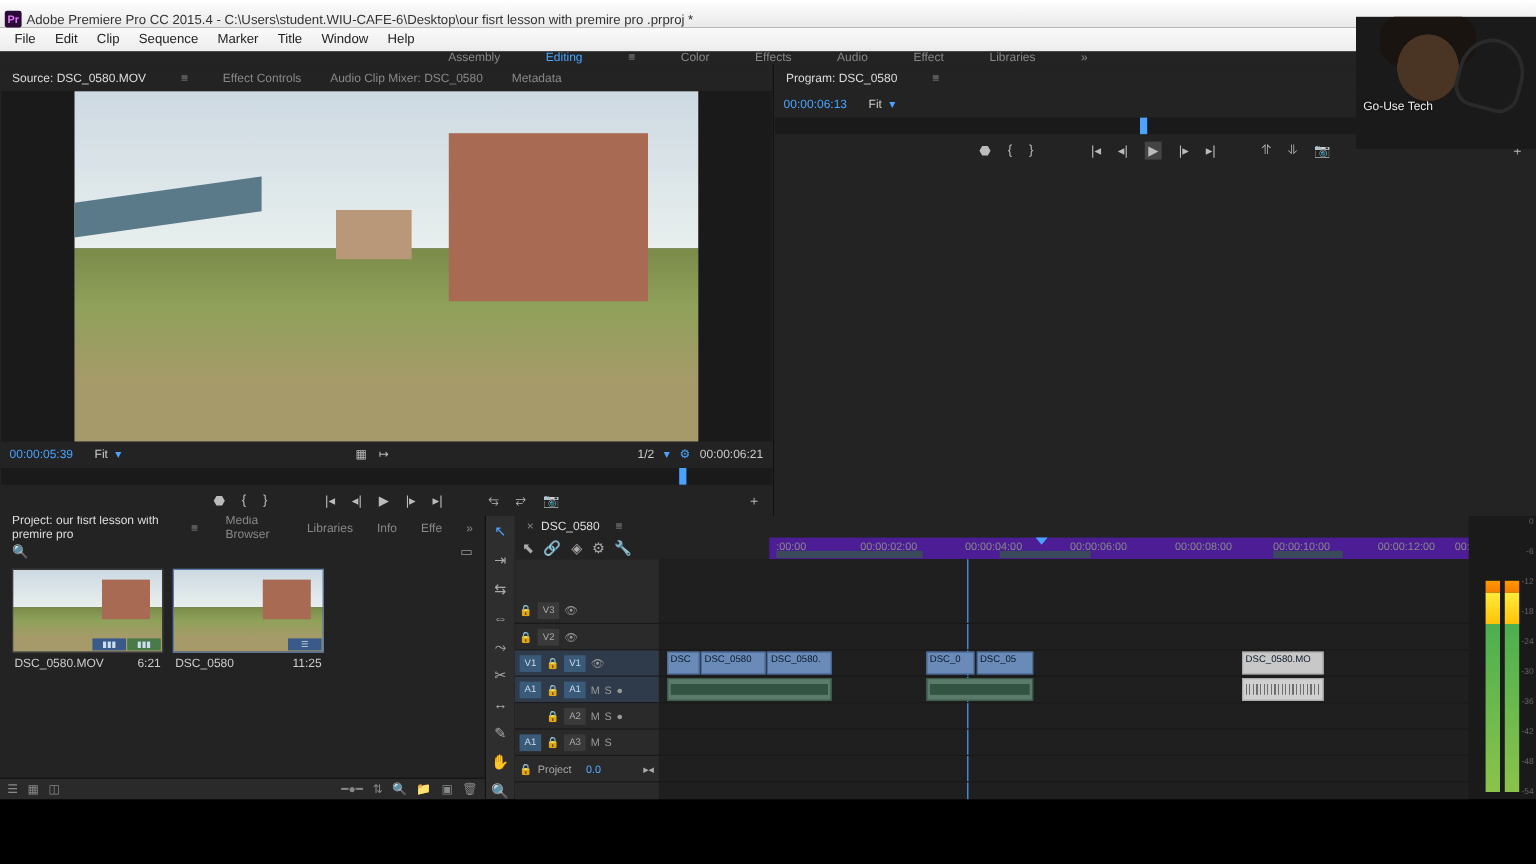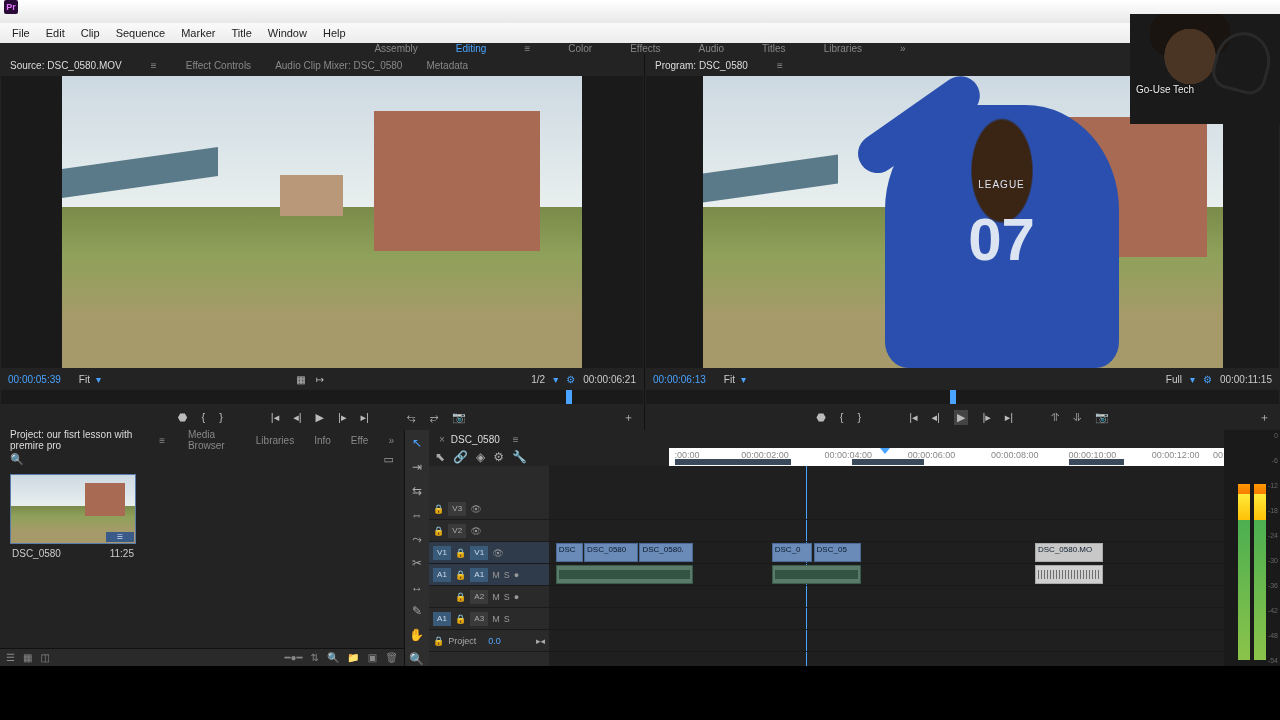--- a/index.html
+++ b/index.html
@@ -1,17 +1,17 @@
 <!DOCTYPE html>
 <html><head>
 <meta charset="utf-8">
 <style>
   html,body{margin:0;padding:0;width:1280px;height:720px;overflow:hidden;background:#000;font-family:"Segoe UI",Tahoma,sans-serif;color:#ccc;font-size:11px}
   *{box-sizing:border-box}
-  .titlebar{height:23px;background:linear-gradient(#fff,#e8e8e8);display:flex;align-items:flex-start;color:#333;padding:0 4px}
+  .titlebar{height:23px;background:linear-gradient(#fff,#e8e8e8);display:flex;align-items:flex-end;color:#333;padding:0 4px}
   .pr-logo{width:14px;height:14px;background:#2a0a36;color:#e679ff;display:flex;align-items:center;justify-content:center;font-weight:bold;font-size:9px;margin-right:4px;border-radius:2px}
   .menubar{height:20px;background:linear-gradient(#fafafa,#ececec);display:flex;align-items:center;color:#222;padding:0 4px;gap:0}
   .menubar span{padding:0 8px;cursor:default}
   .app-body{height:525px;background:#1e1e1e;display:flex;flex-direction:column}
   .workspaces{height:18px;background:#232323;display:flex;align-items:center;justify-content:center;gap:38px;color:#888;font-size:10px}
   .workspaces span{cursor:default}
   .workspaces .active{color:#4aa3ff}
   .ws-chevron{color:#888;font-size:10px}
   .upper{height:380px;display:flex}
   .panel{background:#232323;display:flex;flex-direction:column;position:relative}
@@ -53,21 +53,21 @@
   .toolcol{width:24px;background:#2e2e2e;display:flex;flex-direction:column;align-items:center;padding-top:6px;gap:10px;color:#aaa;font-size:12px}
   .toolcol .t{cursor:pointer}
   .toolcol .t.active{color:#4aa3ff}
   .timeline{flex:1;background:#232323;display:flex;flex-direction:column}
   .tl-tabs{height:18px;display:flex;align-items:center;padding:0 10px;color:#ddd;font-size:10px}
   .tl-tabs .close{margin-right:6px;color:#888}
   .tl-head{height:20px;display:flex;align-items:center;padding:0 10px;color:#4aa3ff;font-size:13px;gap:14px}
   .tl-head .tc{font-family:monospace}
   .tl-icons{color:#aaa;font-size:12px;display:flex;gap:8px}
   .tl-icons span{cursor:default}
-  .ruler{height:18px;background:#ffffff;position:relative;margin-left:120px;color:#888;font-size:9px}
+  .ruler{height:18px;background:#4c1d95;position:relative;margin-left:92px;color:#888;font-size:9px}
   .ruler span{position:absolute;top:2px}
   .workarea{position:absolute;top:11px;height:6px;background:#3a4a5a}
   .playhead-marker{position:absolute;top:0;width:10px;height:100%;}
   .playhead-marker::before{content:"";position:absolute;top:0;left:0;width:0;height:0;border-left:5px solid transparent;border-right:5px solid transparent;border-top:6px solid #4aa3ff}
   .tracks{flex:1;display:flex;position:relative;background:#1f1f1f}
   .track-heads{width:120px;background:#2a2a2a;display:flex;flex-direction:column;font-size:9px;color:#aaa}
   .th{height:22px;border-bottom:1px solid #1a1a1a;display:flex;align-items:center;gap:4px;padding:0 4px}
   .th.v1,.th.a1{background:#2f3a4a}
   .th .src{width:18px;height:14px;background:#3a5a7a;display:flex;align-items:center;justify-content:center;color:#cde;font-size:8px}
   .th .tg{width:18px;height:14px;background:#3a5a7a;display:flex;align-items:center;justify-content:center;color:#cde;font-size:8px}
@@ -89,20 +89,21 @@
   .webcam{position:absolute;top:14px;right:0;width:150px;height:110px;background:#1a1a1a;z-index:50;overflow:hidden}
   .wc-face{position:absolute;top:10px;left:30px;width:60px;height:65px;background:radial-gradient(ellipse,#4a3525 0 60%,transparent 61%);border-radius:50%}
   .wc-head{position:absolute;top:-5px;left:20px;width:80px;height:50px;background:#1a1410;border-radius:40%}
   .wc-name{position:absolute;top:70px;left:6px;color:#eee;font-size:10px;text-shadow:0 0 2px #000}
 </style>
 </head>
 <body>
 
 <div class="titlebar">
   <div class="pr-logo">Pr</div>
+  <span>Adobe Premiere Pro CC 2015.4 - C:\Users\student.WIU-CAFE-6\Desktop\our fisrt lesson with premire pro .prproj *</span>
 </div>
 
 <div class="menubar">
   <span>File</span>
   <span>Edit</span>
   <span>Clip</span>
   <span>Sequence</span>
   <span>Marker</span>
   <span>Title</span>
   <span>Window</span>
@@ -111,21 +112,21 @@
 
 <div class="app-body">
 
   <div class="workspaces">
     <span>Assembly</span>
     <span class="active">Editing</span>
     <span class="ws-chevron">≡</span>
     <span>Color</span>
     <span>Effects</span>
     <span>Audio</span>
-    <span>Titles</span>
+    <span>Effect</span>
     <span>Libraries</span>
     <span class="ws-chevron">»</span>
   </div>
 
   <div class="upper">
 
     <div class="panel" style="width:645px;border-right:1px solid #111">
       <div class="panel-tabs">
         <span class="active">Source: DSC_0580.MOV</span>
         <span class="tab-menu">≡</span>
@@ -178,33 +179,20 @@
         <span class="icon">📷</span>
         <span class="icon plus">＋</span>
       </div>
     </div>
 
     <div class="panel" style="flex:1">
       <div class="panel-tabs">
         <span class="active">Program: DSC_0580</span>
         <span class="tab-menu">≡</span>
       </div>
-      <div class="monitor">
-        <div class="vid" style="width:520px;height:292px">
-          <div class="sky"></div>
-            <div class="grass"></div>
-          <div class="roof" style="top:30%;left:0;width:26%;height:10%;transform:skewY(-8deg)"></div>
-          <div class="bld" style="top:14%;right:3%;width:34%;height:48%"></div>
-          <div class="person">
-            <div class="arm"></div>
-            <div style="position:absolute;top:28%;left:50%;transform:translateX(-50%);color:#dce4f2;font-size:10px;letter-spacing:1px">LEAGUE</div>
-            <div class="jersey">07</div>
-          </div>
-        </div>
-      </div>
       <div class="ctrlbar">
         <div style="display:flex;align-items:center;gap:6px">
           <span>00:00:06:13</span>
           <span class="fit">Fit</span>
           <span>▾</span>
         </div>
         <div style="display:flex;align-items:center;gap:8px">
           <span class="fit">Full</span>
           <span>▾</span>
           <span>⚙</span>
@@ -244,20 +232,33 @@
         <span>Info</span>
         <span>Effe</span>
         <span>»</span>
       </div>
       <div class="proj-search">
         <span>🔍</span>
         <span style="flex:1"></span>
         <span>▭</span>
       </div>
       <div class="bins">
+        <div class="bin">
+          <div class="thumb">
+              <div class="sky"></div>
+              <div class="grass"></div>
+              <div class="bld" style="top:12%;right:8%;width:32%;height:48%"></div>
+            <div class="badge g">▮▮▮</div>
+            <div class="badge" style="right:30px">▮▮▮</div>
+          </div>
+          <div class="bin-label">
+              <span>DSC_0580.MOV</span>
+              <span>6:21</span>
+            </div>
+        </div>
         <div class="bin">
           <div class="thumb seq">
               <div class="sky"></div>
               <div class="grass"></div>
               <div class="bld" style="top:12%;right:8%;width:32%;height:48%"></div>
             <div class="badge">☰</div>
           </div>
           <div class="bin-label">
               <span>DSC_0580</span>
               <span>11:25</span>

